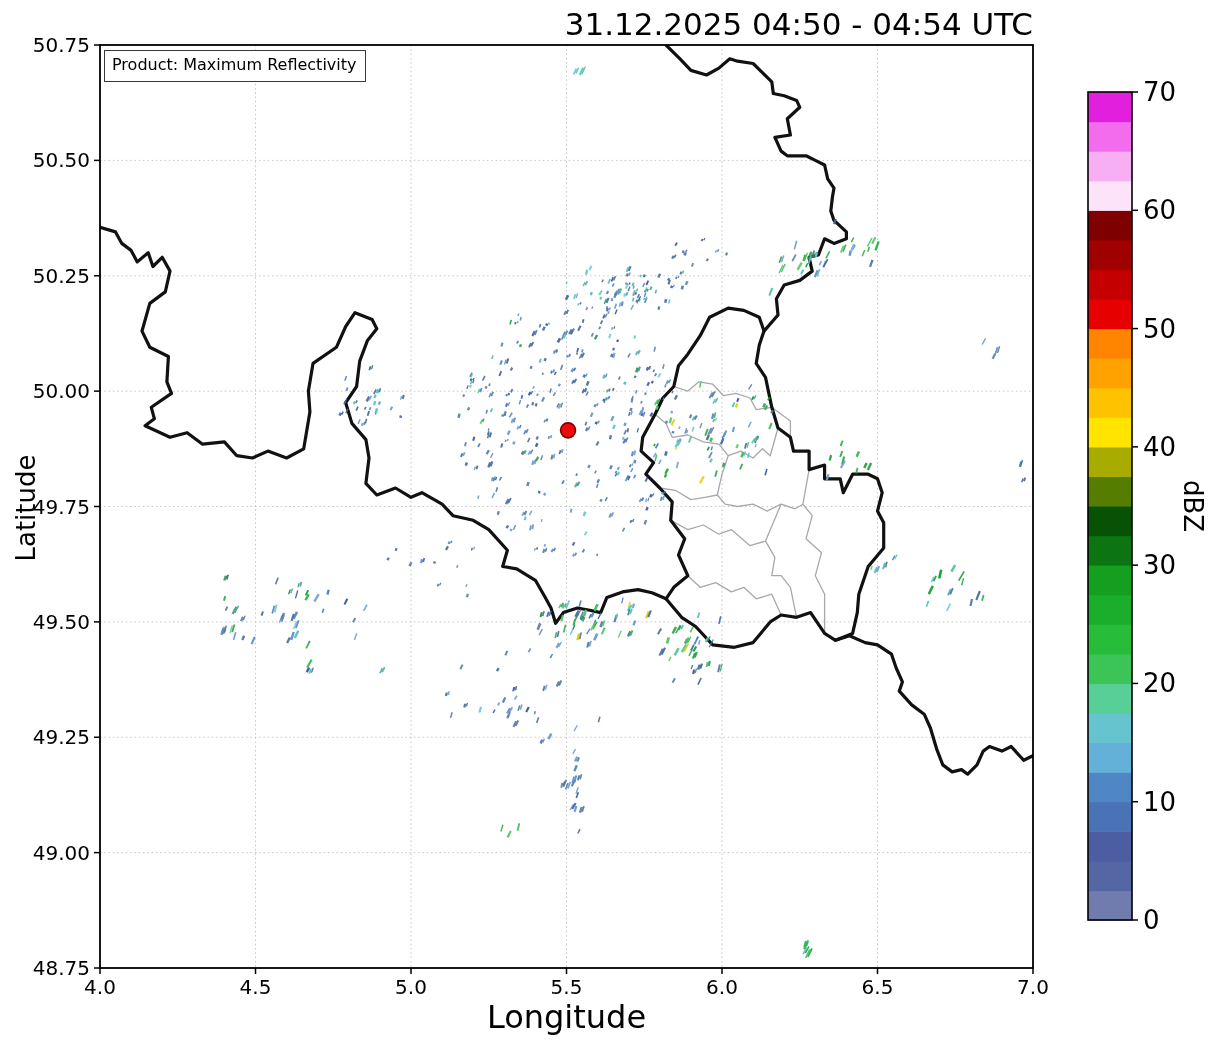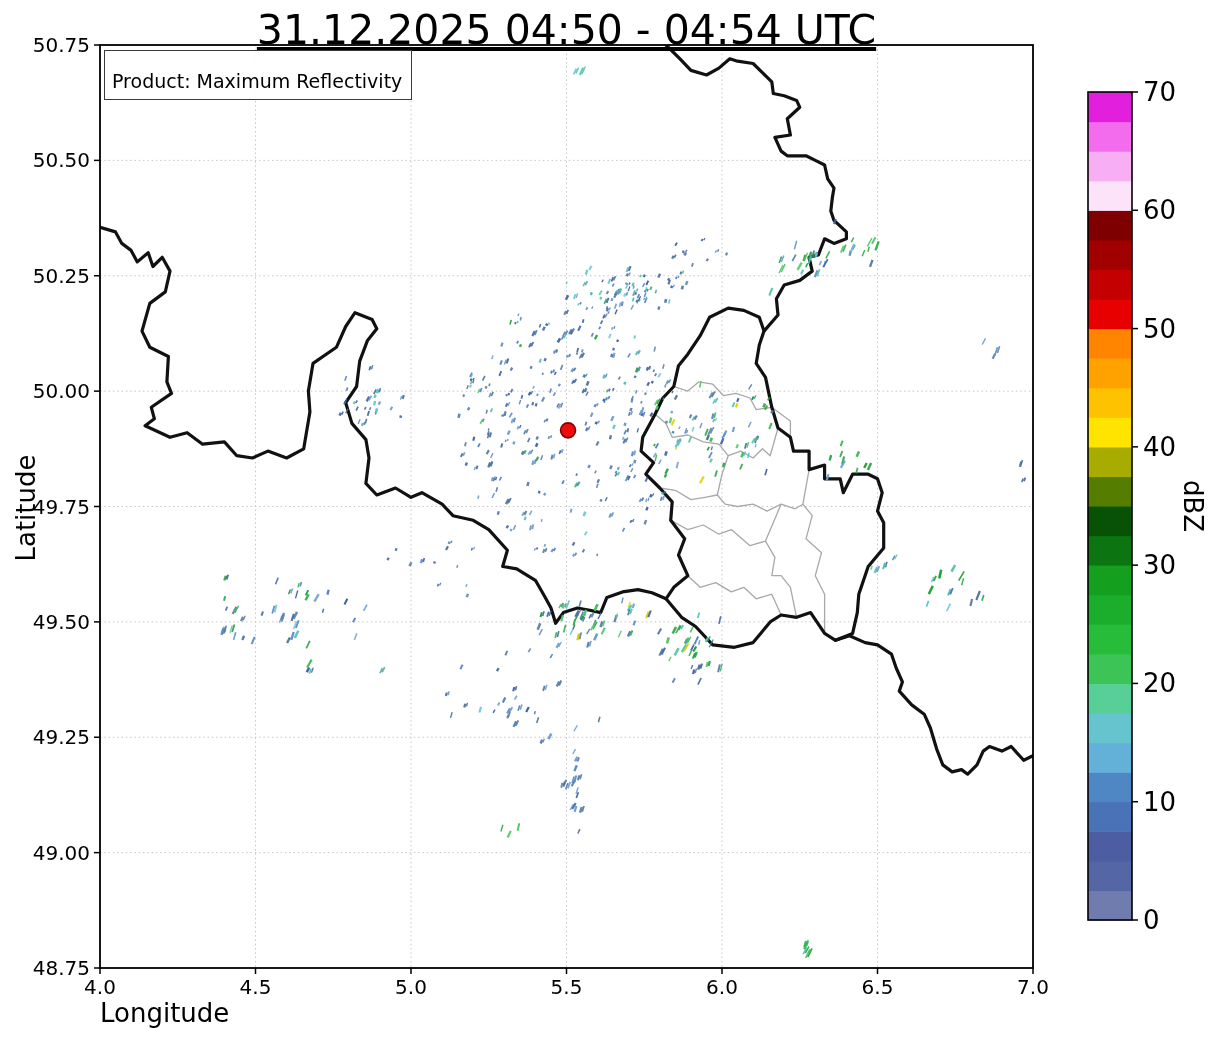--- a/index.html
+++ b/index.html
@@ -1,25 +1,25 @@
 <!DOCTYPE html>
 <html><head>
 <meta charset="utf-8">
 <style>
   html,body{margin:0;padding:0;background:#ffffff;}
   body{width:1219px;height:1040px;position:relative;overflow:hidden;
        font-family:"DejaVu Sans",sans-serif;color:#000;}
   #fig{position:absolute;left:0;top:0;}
-  .title{position:absolute;left:100px;top:6px;width:933px;text-align:center;
-         font-size:41px;letter-spacing:0px;text-decoration:underline;}
+  .title{position:absolute;left:100px;top:6px;width:933px;text-align:right;
+         font-size:31px;letter-spacing:0px;}
   .infobox{position:absolute;left:104px;top:50px;border:1.5px solid #3a3a3a;
-           background:rgba(255,255,255,.92);padding:17px 9px 5px 7px;
-           font-size:19px;line-height:1.38;z-index:3;}
-  .xlabel{position:absolute;left:100px;top:998px;width:933px;text-align:left;
-          font-size:26px;}
+           background:rgba(255,255,255,.92);padding:3px 9px 5px 7px;
+           font-size:16px;line-height:1.38;z-index:3;}
+  .xlabel{position:absolute;left:100px;top:998px;width:933px;text-align:center;
+          font-size:32px;}
   .ylabel{position:absolute;left:-44px;top:493px;width:140px;text-align:center;
           font-size:26px;transform:rotate(-90deg);transform-origin:center;}
   .cbarlabel{position:absolute;left:1178px;top:480px;font-size:26px;
              writing-mode:vertical-rl;}
 </style>
 </head>
 <body>
 
 <svg id="fig" width="1219" height="1040">
     <defs>

